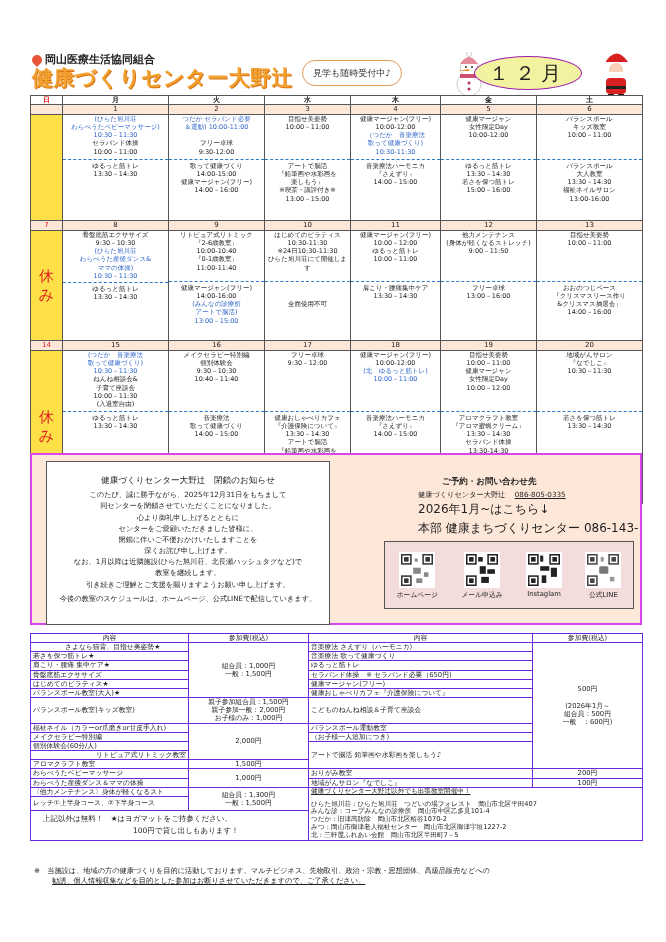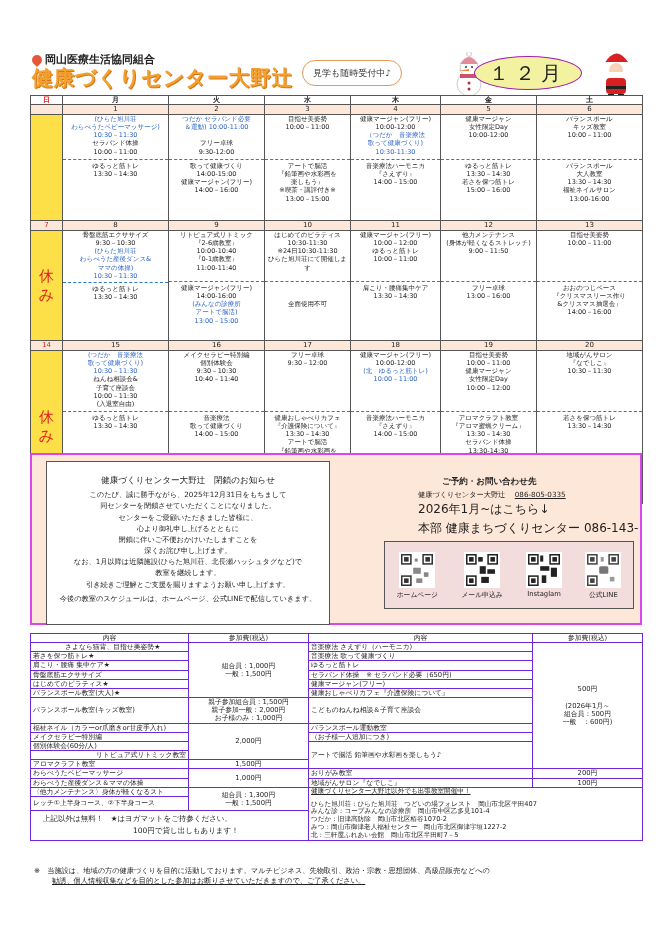--- a/index.html
+++ b/index.html
@@ -373,22 +373,22 @@
       </tr>
     </tbody>
 </table>
 
 <div class="notice-wrap">
   <div class="notice">
     <h2>健康づくりセンター大野辻　閉鎖のお知らせ</h2>
     <div id="notice-lines">
         <div>このたび、誠に勝手ながら、2025年12月31日をもちまして</div>
         <div>同センターを閉鎖させていただくことになりました。</div>
+        <div>心より御礼申し上げるとともに</div>
         <div>センターをご愛顧いただきました皆様に、</div>
-        <div>心より御礼申し上げるとともに</div>
         <div>閉鎖に伴いご不便おかけいたしますことを</div>
         <div>深くお詫び申し上げます。</div>
         <div>なお、1月以降は近隣施設(ひらた旭川荘、北長瀬ハッシュタグなど)で</div>
         <div>教室を継続します。</div>
         <div>引き続きご理解とご支援を賜りますようお願い申し上げます。</div>
       </div>
     <div class="last">今後の教室のスケジュールは、ホームページ、公式LINEで配信していきます。</div>
   </div>
   <div class="contact">
     <h3>ご予約・お問い合わせ先</h3>

